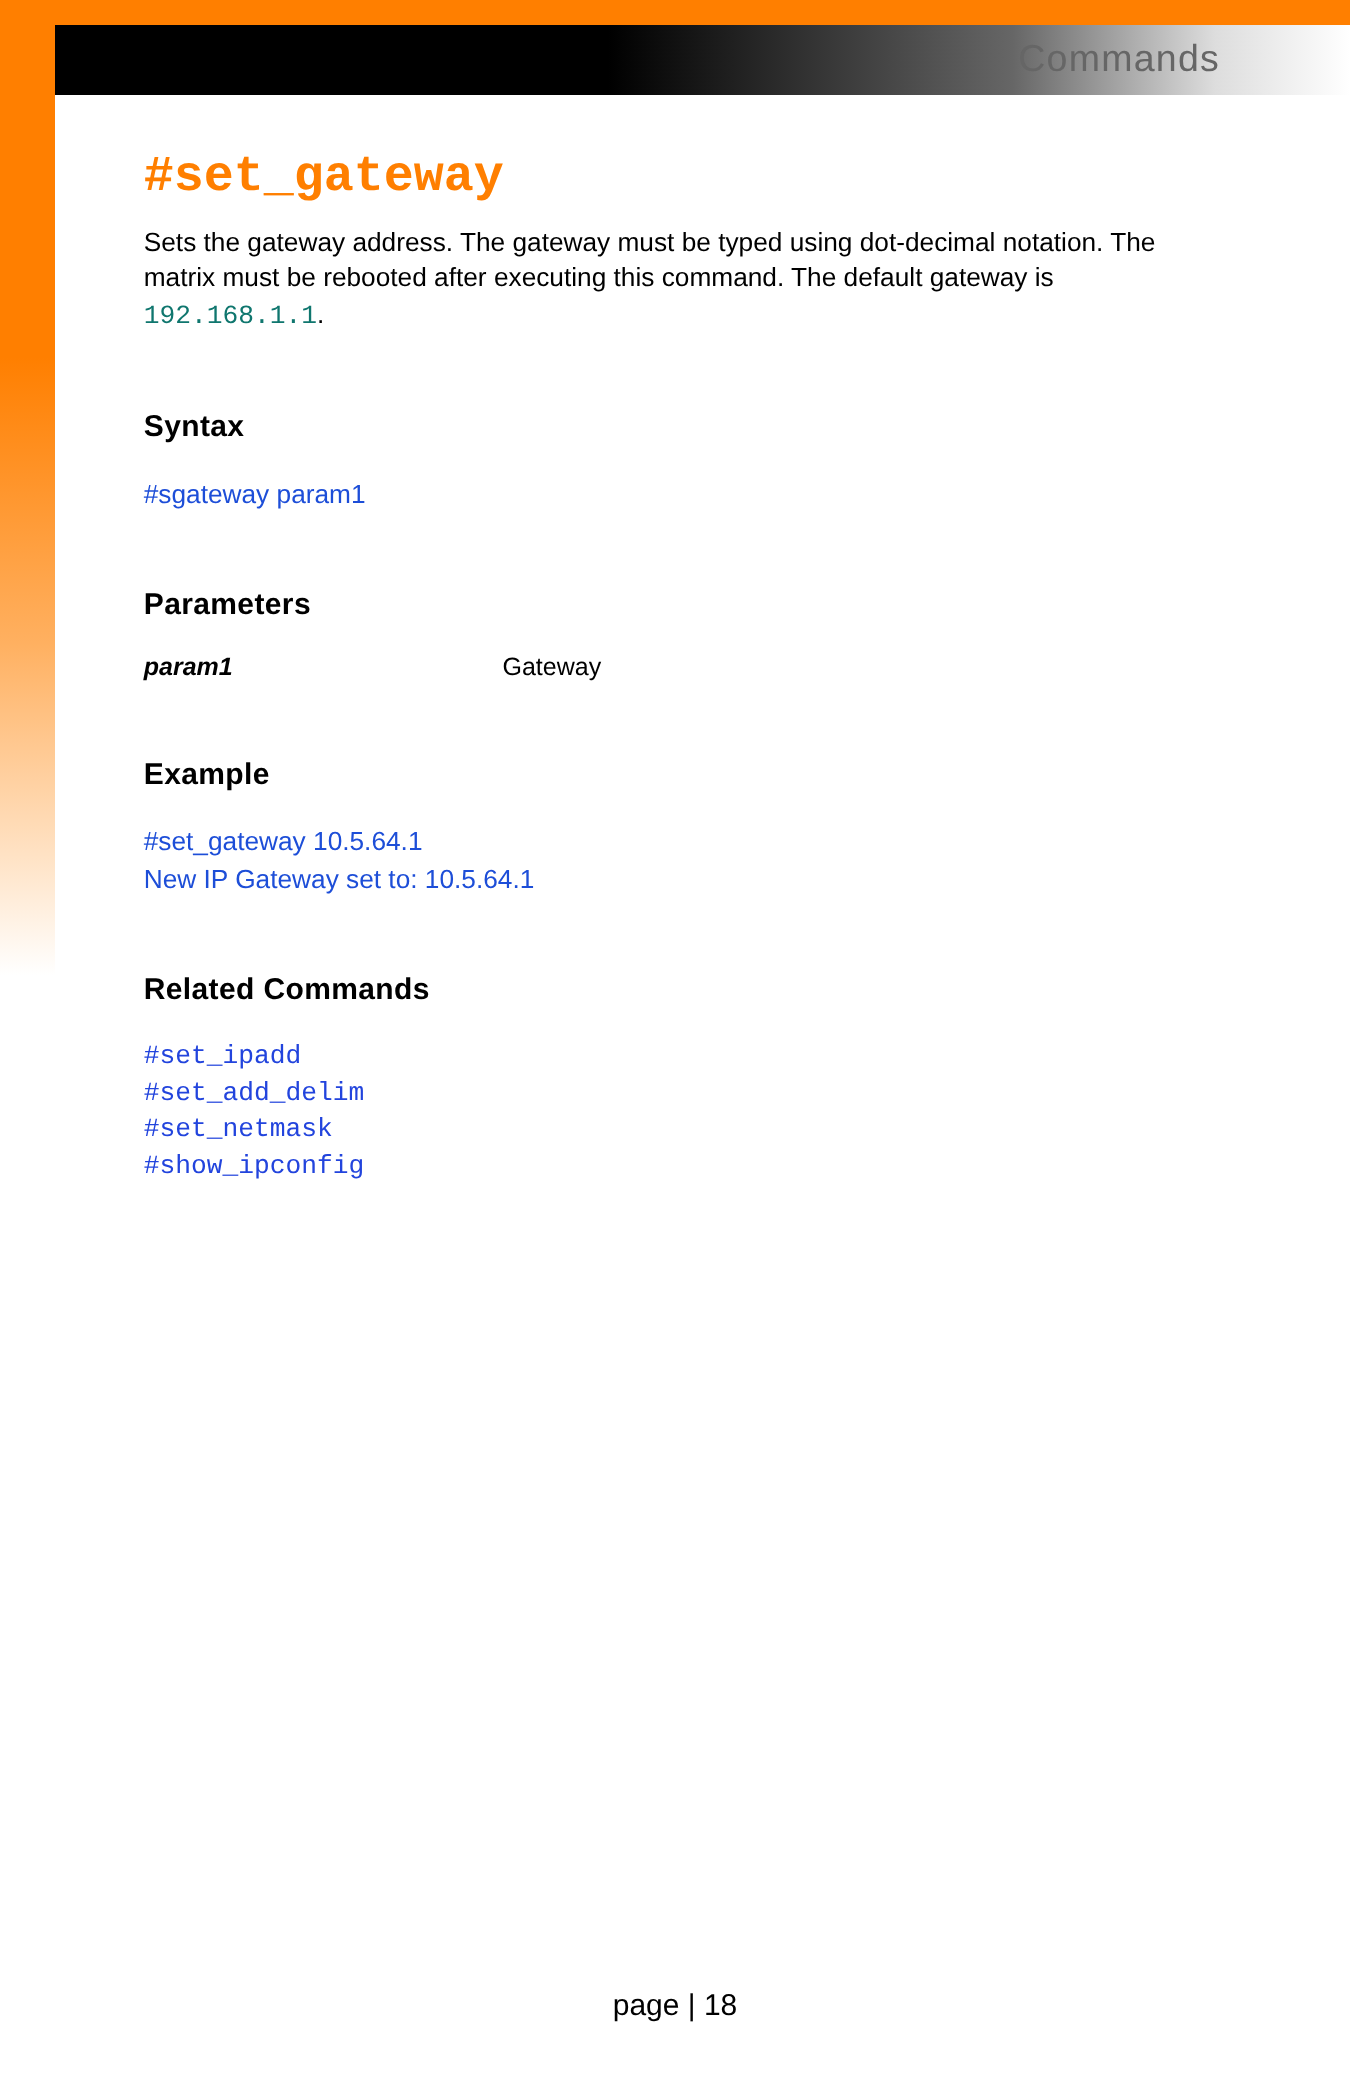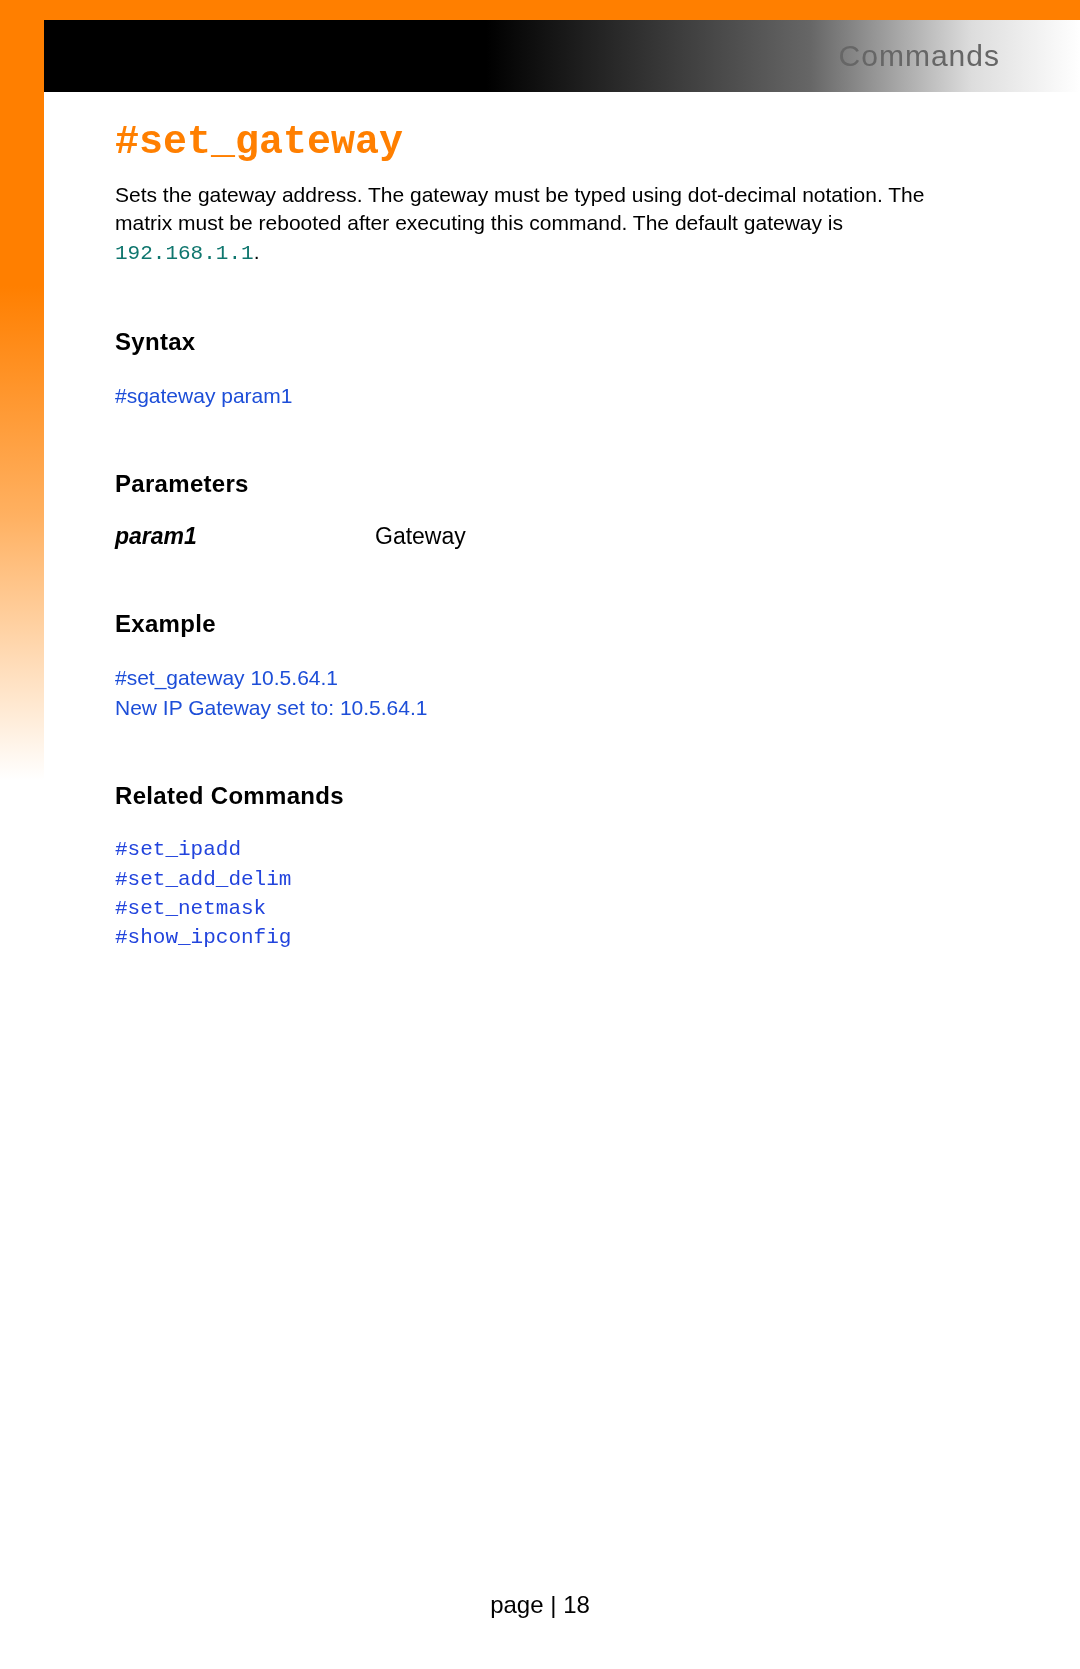--- a/index.html
+++ b/index.html
@@ -1,40 +1,40 @@
 <!DOCTYPE html>
 <html><head>
 <meta charset="utf-8">
 <style>
   * { margin: 0; padding: 0; box-sizing: border-box; }
   html, body { width: 1080px; height: 1669px; background: #fff; font-family: Arial, Helvetica, sans-serif; position: relative; }
   .top-strip { position: absolute; top: 0; left: 0; width: 100%; height: 20px; background: #ff7f00; }
   .header-bar {
-    position: absolute; top: 20px; left: 0; width: 100%; height: 72px;
+    position: absolute; top: 20px; left: 0; width: 100%; height: 56px;
     background: linear-gradient(to right, #000 0%, #000 45%, #666 75%, #ddd 90%, #fff 100%);
-    display: flex; align-items: center; justify-content: flex-end; padding-right: 80px;
+    display: flex; align-items: center; justify-content: flex-end; padding-right: 104px;
   }
   .header-title { color: #666; font-size: 30px; font-weight: 300; letter-spacing: 1px; }
   .left-sidebar {
     position: absolute; top: 20px; left: 0; width: 44px; height: 760px;
     background: linear-gradient(to bottom, #ff7f00 0%, #ff7f00 35%, #ffb060 65%, #ffe8d0 90%, #fff 100%);
   }
   .sidebar-label {
     position: absolute; left: 22px; top: 250px;
     transform: rotate(-90deg); transform-origin: center;
     color: #fff; font-weight: bold; font-size: 20px; white-space: nowrap;
     letter-spacing: 0.5px;
   }
   .content { position: absolute; top: 120px; left: 115px; width: 820px; }
   .cmd-title { color: #ff7f00; font-family: "Courier New", monospace; font-size: 40px; font-weight: bold; margin-bottom: 16px; }
   .desc { font-size: 21px; line-height: 1.35; color: #000; margin-bottom: 6px; }
   .desc-mono { font-family: "Courier New", monospace; font-size: 21px; color: #0f766e; }
   .section-h { font-size: 24px; font-weight: 600; color: #000; margin-top: 60px; margin-bottom: 25px; letter-spacing: 0.3px; }
   .mono-gray { font-family: Liberation Sans, sans-serif; font-size: 21px; color: #1d4ed8; white-space: pre; line-height: 1.4; }
-  .param-row { display: flex; font-size: 23px; color: #000; }
+  .param-row { display: flex; font-size: 20px; color: #000; gap: 27px; }
   .param-name { font-style: italic; font-weight: bold; width: 260px; }
   .param-desc { }
   .related { font-family: "Courier New", monospace; font-size: 21px; line-height: 1.4; }
   .related a { color: #2244dd; text-decoration: none; display: block; }
   .footer { position: absolute; bottom: 50px; left: 0; width: 100%; text-align: center; font-size: 24px; color: #000; }
 </style>
 </head>
 <body>
 
 <div class="top-strip"></div>

